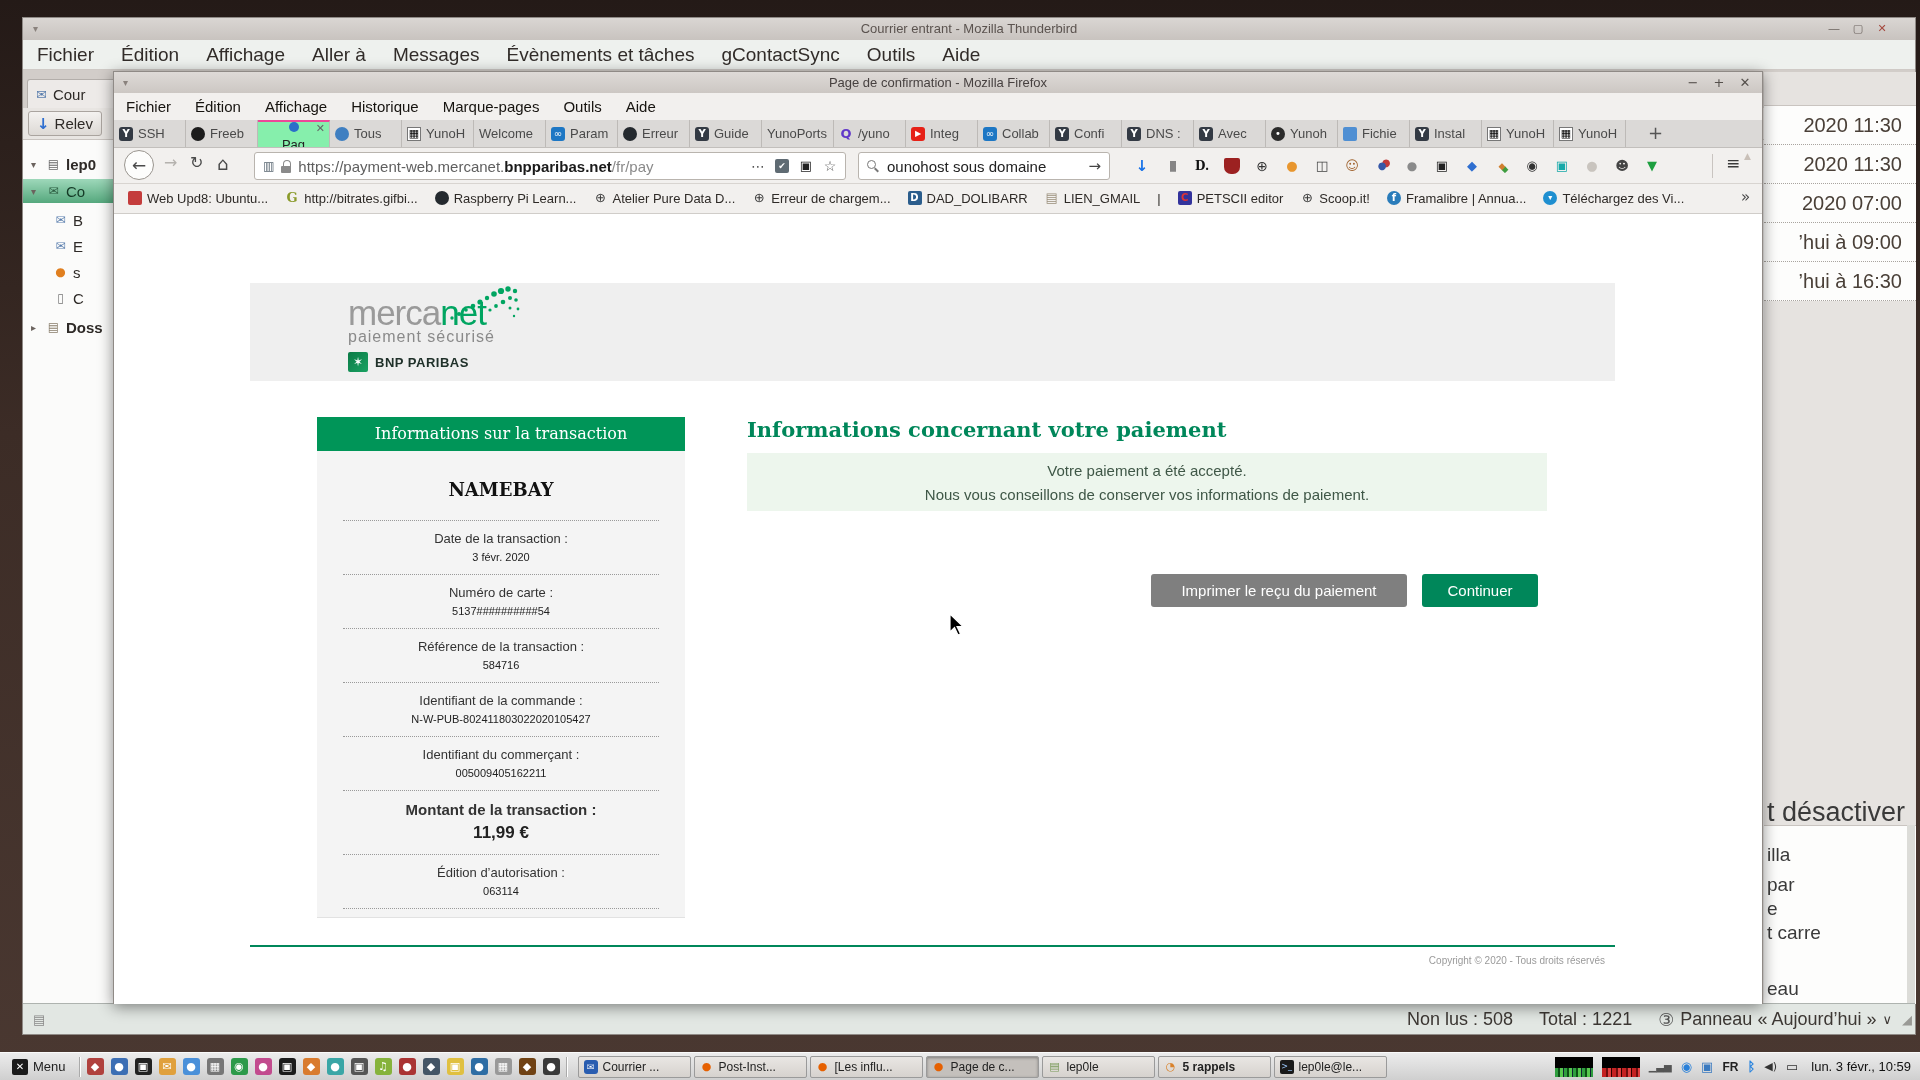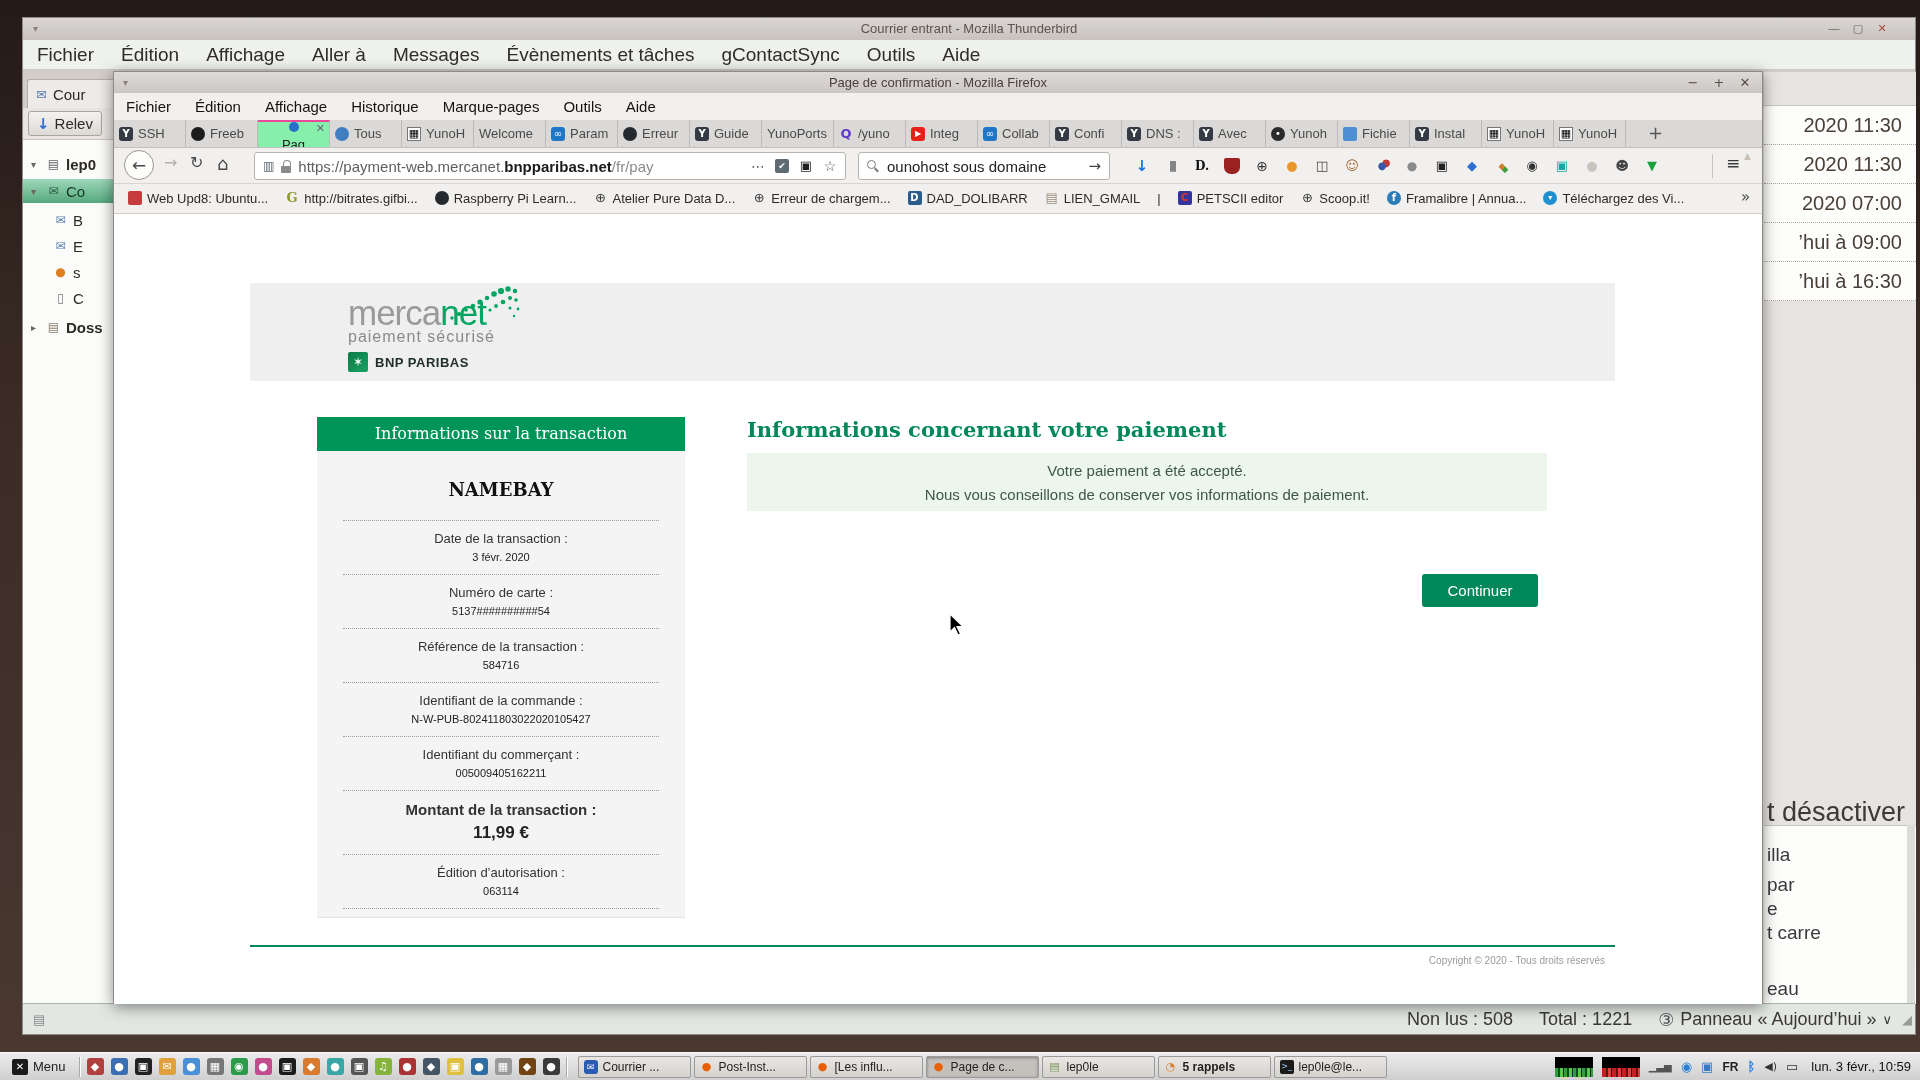--- a/index.html
+++ b/index.html
@@ -637,20 +637,21 @@
               </div>
             </div>
         </div>
       </div>
 
       <div class="pay-heading">Informations concernant votre paiement</div>
       <div class="pay-box">
         <div>Votre paiement a été accepté.</div>
         <div>Nous vous conseillons de conserver vos informations de paiement.</div>
       </div>
+      <div class="btn btn-print">Imprimer le reçu du paiement</div>
       <div class="btn btn-continue">Continuer</div>
       <div class="pay-hr"></div>
       <div class="pay-copy">Copyright © 2020 - Tous droits réservés</div>
     </div>
   </div>
 
   <svg id="cursor" width="20" height="24">
     <polygon points="1,1 1,19 5.5,14.5 9,22 11.5,20.8 8,13.5 14,13.5" fill="#000" stroke="#fff" stroke-width="1.2"></polygon>
   </svg>
 

